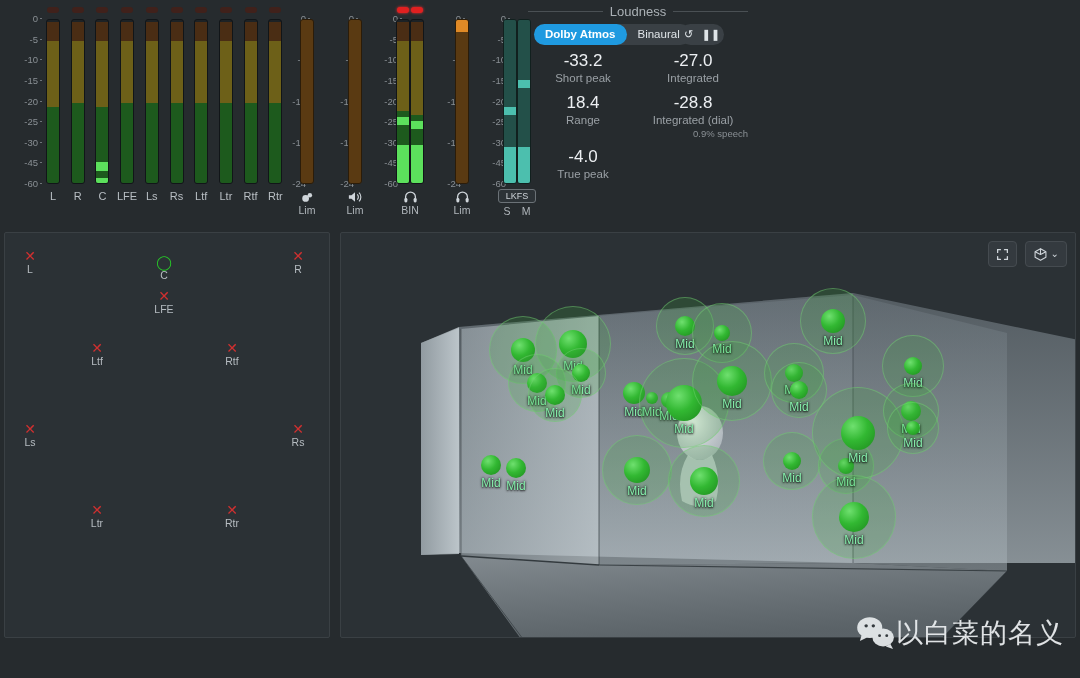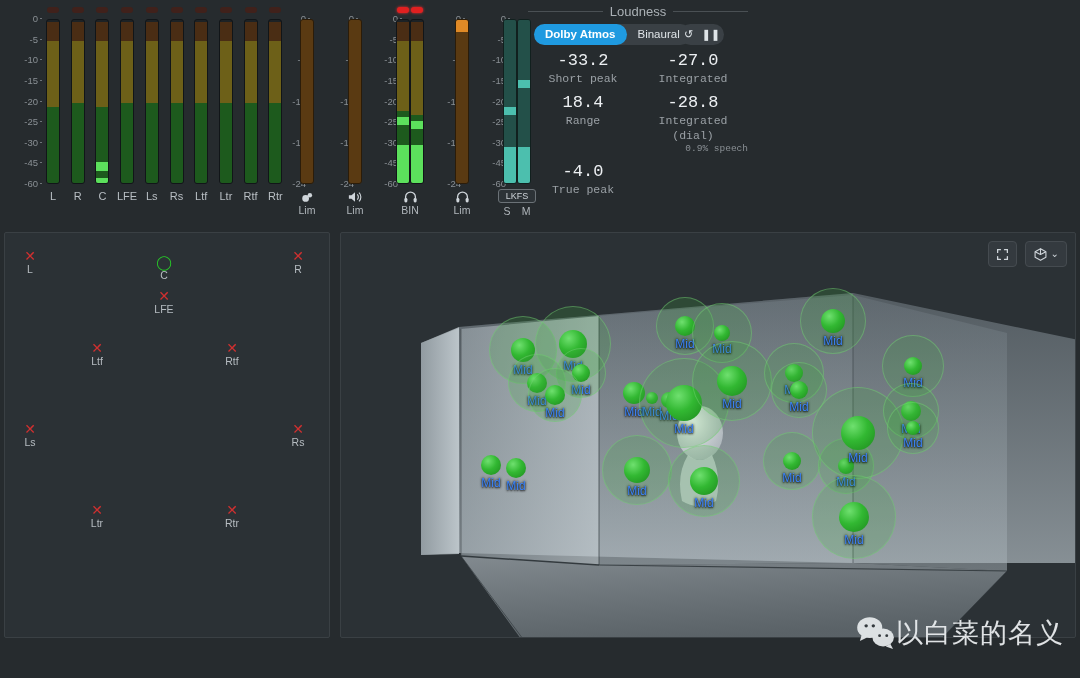--- a/index.html
+++ b/index.html
@@ -90,21 +90,21 @@
   .seg-btn.active { background: #1f9ae0; color: #ffffff; font-weight: 600; }
   .tool-grp {
     position: absolute; top: 24px; left: 152px; width: 44px; height: 21px;
     background: #3a4045; border-radius: 11px;
     display: flex; align-items: center; justify-content: space-around;
   }
   .tool-grp span { color: #dfe4e8; font-size: 11px; cursor: pointer; }
 
   .ln-grid {
     position: absolute; top: 50px; left: 0; width: 220px;
-    display: grid; grid-template-columns: 1fr 1fr; row-gap: 6px; font-family: Liberation Mono, monospace;
+    display: grid; grid-template-columns: 1fr 1fr; row-gap: 6px;
   }
   .ln-cell { text-align: center; }
   .ln-val { font-size: 17px; color: #eceff2; line-height: 21px; }
   .ln-lab { font-size: 11.5px; color: #9aa0a5; line-height: 15px; }
   .ln-sub { font-size: 9.5px; color: #8a9095; line-height: 12px; text-align: right; }
 
   
   #spk-panel {
     position: absolute; left: 4px; top: 232px; width: 326px; height: 406px;
     background: #2b3135; border: 1px solid #3a4044; border-radius: 2px;
@@ -136,21 +136,21 @@
     border: 1px solid rgba(120,210,120,0.45);
     transform: translate(-50%,-50%);
   }
   .dot {
     position: absolute; border-radius: 50%;
     background: radial-gradient(circle at 35% 30%, #6fe06f 0%, #32b832 45%, #1d8a1d 100%);
     transform: translate(-50%,-50%);
   }
   .obj-lab {
     position: absolute; transform: translate(-50%,0);
-    font-size: 12px; color: #3b82f6; white-space: nowrap;
+    font-size: 12px; color: #86efac; white-space: nowrap;
     text-shadow: 0 1px 2px rgba(0,0,0,0.85), 0 0 3px rgba(0,0,0,0.9);
   }
 
   
   #watermark {
     position: absolute; right: 16px; bottom: 27px;
     display: flex; align-items: center; z-index: 60;
     opacity: 0.95;
   }
   #watermark .wm-text { font-size: 27px; color: #e9ecee; letter-spacing: 1px; }

